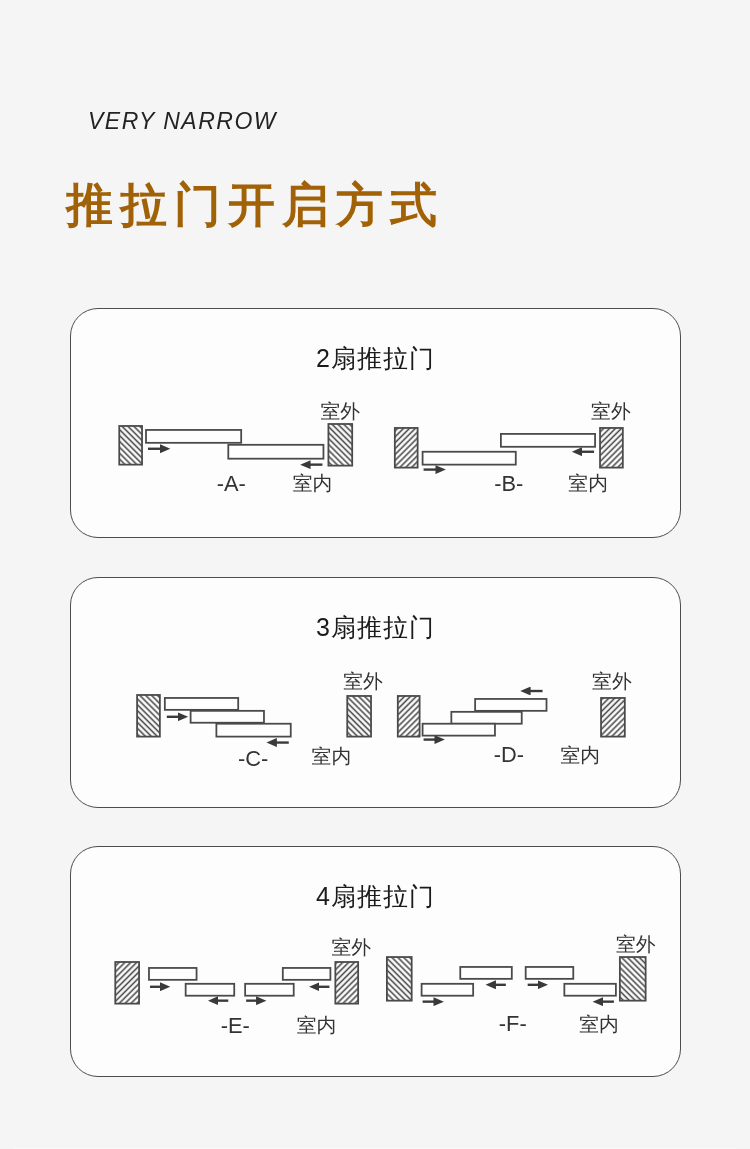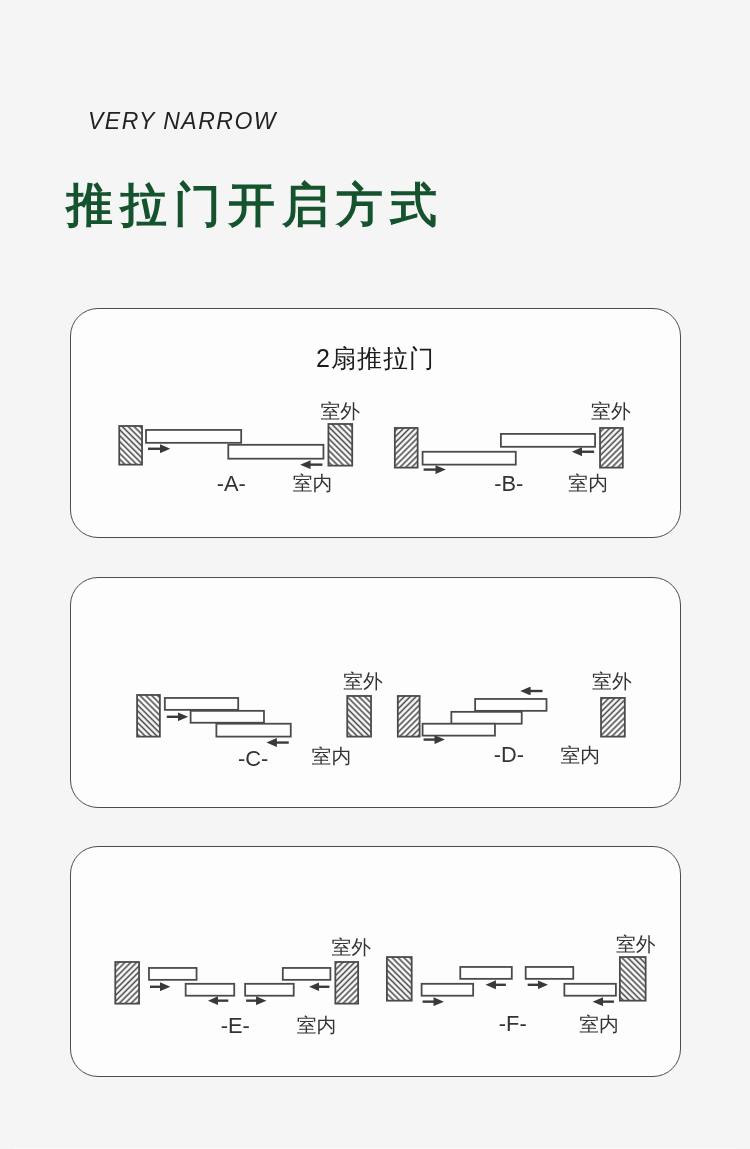--- a/index.html
+++ b/index.html
@@ -9,21 +9,21 @@
     background:#f5f5f6; overflow:hidden;
     font-family:"Liberation Sans","DejaVu Sans",sans-serif;
     border-radius:32px;
   }
   .tagline {
     position:absolute; left:88px; top:92px;
     font-size:23px; font-style:italic; color:#232323; letter-spacing:1.5px;
   }
   .main-title {
     position:absolute; left:66px; top:158px;
-    font-size:47px; font-weight:900; color:#14532d; letter-spacing:7px;font-family:Liberation Mono, monospace;
+    font-size:47px; font-weight:900; color:#a16207; letter-spacing:7px;font-family:Liberation Mono, monospace;
   }
   .card {
     position:absolute; left:70px; width:611px;
     background:#fdfdfd; border:1px solid #4d4d4d; border-radius:28px;
   }
   .card-1 { top:292px; height:230px;padding-left:32px; }
   .card-2 { top:561px; height:231px; }
   .card-3 { top:830px; height:231px; }
   .card-title {
     position:absolute; top:33px; left:0; width:100%;
@@ -83,20 +83,21 @@
         <line class="arrow" x1="354" y1="162" x2="368" y2="162" marker-end="url(#ah)"></line>
         <rect class="post" fill="url(#hfs)" x="532" y="120" width="23" height="40"></rect>
         <text class="cjk-label" x="543" y="103" dominant-baseline="central">室外</text>
         <text class="letter-label" x="440" y="176" dominant-baseline="central">-B-</text>
         <text class="cjk-label" x="520" y="176" dominant-baseline="central">室内</text>
       </g>
     </svg>
   </div>
 
   <div class="card card-2">
+    <div class="card-title">3扇推拉门</div>
     <svg class="dg-svg" viewBox="0 0 611 231">
 
       <g>
         <rect class="post" fill="url(#hbs)" x="65" y="118" width="23" height="42"></rect>
         <rect class="panel" x="93" y="121" width="74" height="12"></rect>
         <line class="arrow" x1="95" y1="140" x2="108" y2="140" marker-end="url(#ah)"></line>
         <rect class="panel" x="119" y="134" width="74" height="12"></rect>
         <rect class="panel" x="145" y="147" width="75" height="13"></rect>
         <line class="arrow" x1="218" y1="166" x2="204" y2="166" marker-end="url(#ah)"></line>
         <rect class="post" fill="url(#hbs)" x="277" y="119" width="24" height="41"></rect>
@@ -114,20 +115,21 @@
         <line class="arrow" x1="354" y1="163" x2="367" y2="163" marker-end="url(#ah)"></line>
         <rect class="post" fill="url(#hfs)" x="533" y="121" width="24" height="39"></rect>
         <text class="cjk-label" x="544" y="104" dominant-baseline="central">室外</text>
         <text class="letter-label" x="440" y="178" dominant-baseline="central">-D-</text>
         <text class="cjk-label" x="512" y="179" dominant-baseline="central">室内</text>
       </g>
     </svg>
   </div>
 
   <div class="card card-3">
+    <div class="card-title">4扇推拉门</div>
     <svg class="dg-svg" viewBox="0 0 611 231">
 
       <g>
         <rect class="post" fill="url(#hfs)" x="43" y="116" width="24" height="42"></rect>
         <rect class="panel" x="77" y="122" width="48" height="12"></rect>
         <line class="arrow" x1="78" y1="141" x2="90" y2="141" marker-end="url(#ah)"></line>
         <rect class="panel" x="114" y="138" width="49" height="12"></rect>
         <line class="arrow" x1="157" y1="155" x2="145" y2="155" marker-end="url(#ah)"></line>
         <rect class="panel" x="174" y="138" width="49" height="12"></rect>
         <line class="arrow" x1="175" y1="155" x2="187" y2="155" marker-end="url(#ah)"></line>

